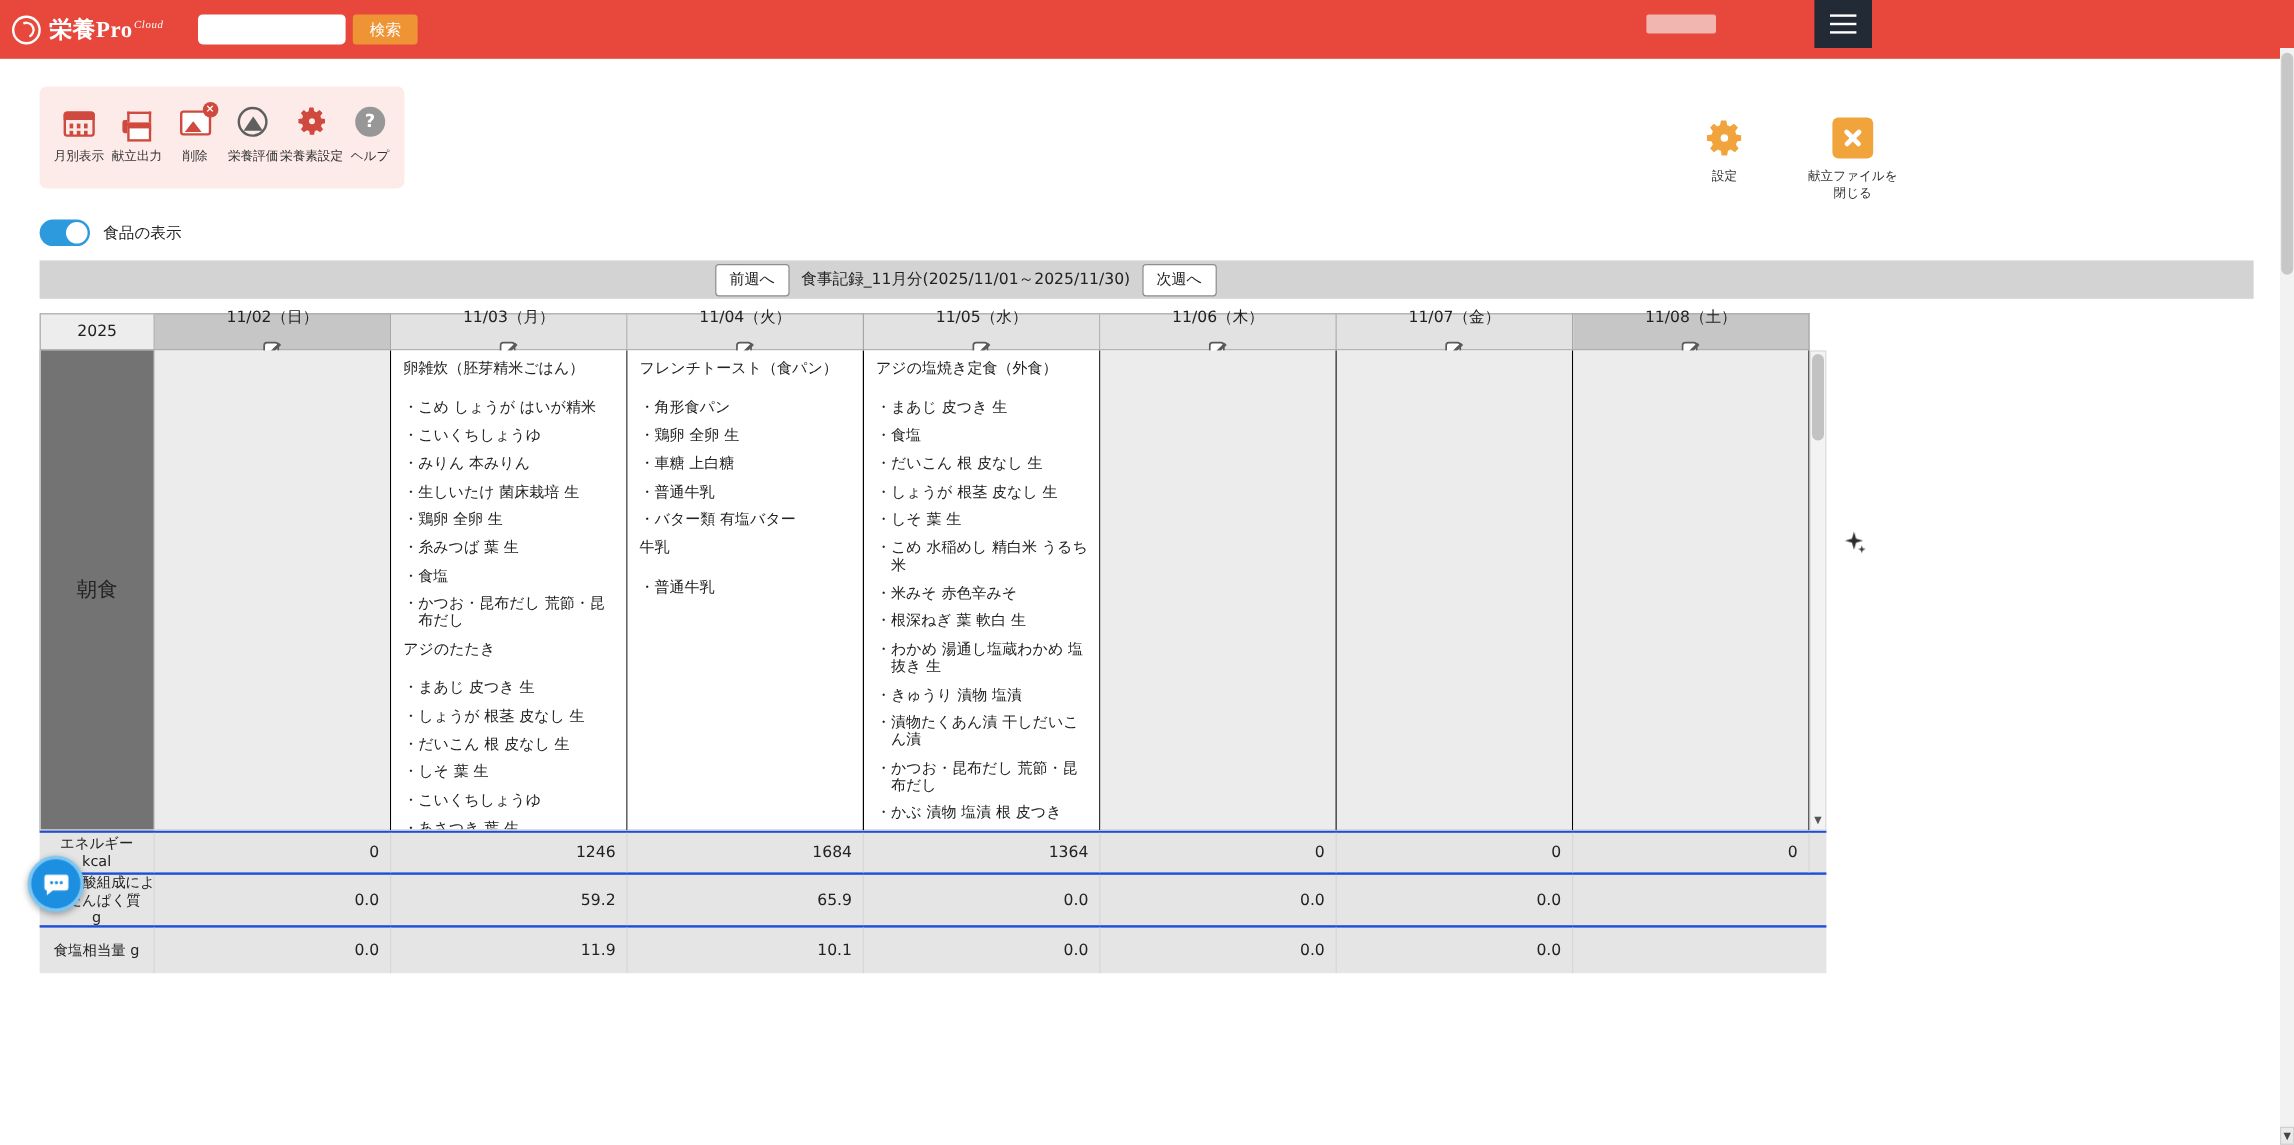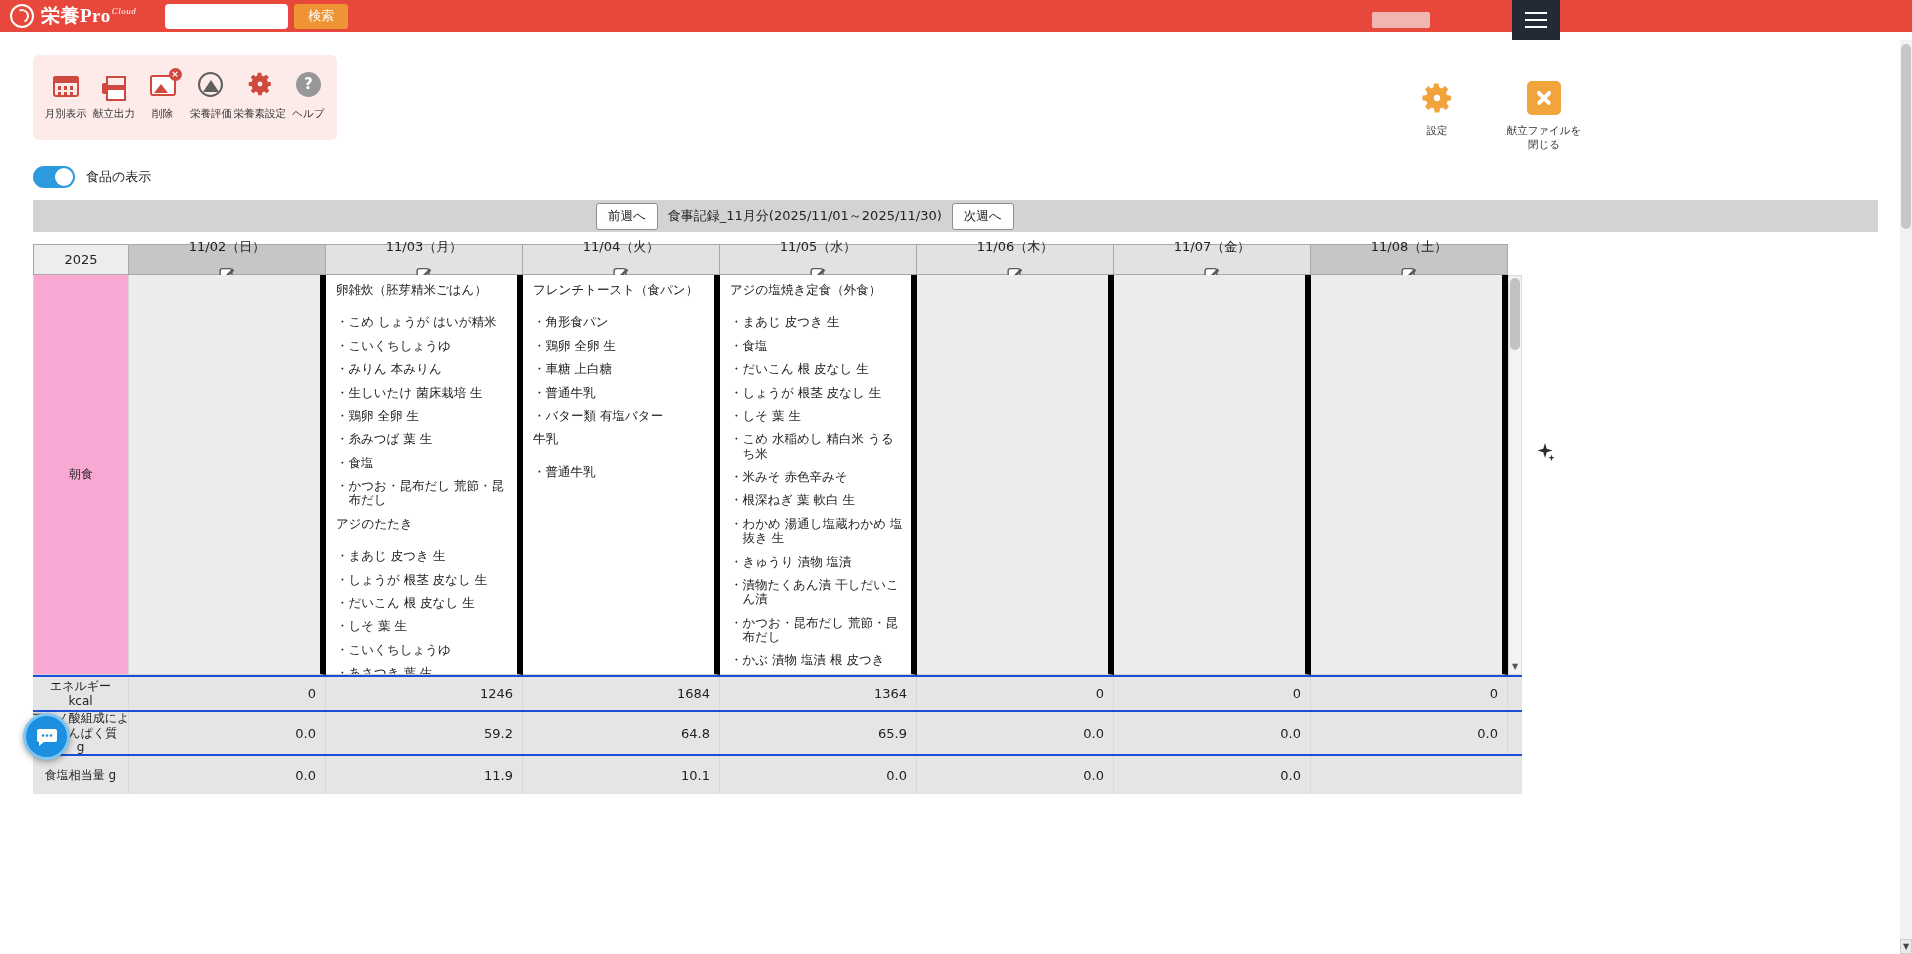--- a/index.html
+++ b/index.html
@@ -1,20 +1,20 @@
 <!DOCTYPE html>
 <html><head>
 <meta charset="utf-8">
 <style>
   *{margin:0;padding:0;box-sizing:border-box;}
   html,body{width:1912px;height:954px;overflow:hidden;background:#fff;
     font-family:"DejaVu Sans","Liberation Sans",sans-serif;color:#222;}
 
   
-  .topbar{position:relative;height:32px;background:#e8483c;display:flex;align-items:center;z-index:5;}
+  .topbar{position:relative;height:49px;background:#e8483c;display:flex;align-items:center;z-index:5;}
   .logo{display:flex;align-items:center;gap:7px;padding:0 14px 0 10px;cursor:pointer;}
   .logo-mark{width:24px;height:24px;border-radius:50%;border:2px solid #fff;position:relative;}
   .logo-mark::after{content:"";position:absolute;inset:3px;border-radius:50%;
     border:2px solid rgba(255,255,255,.95);border-left-color:transparent;border-bottom-color:transparent;transform:rotate(20deg);}
   .logo-text{color:#fff;font-family:"Liberation Serif","DejaVu Serif",serif;font-size:19px;font-weight:bold;letter-spacing:.5px;}
   .logo-sub{color:#fff;font-size:9px;font-style:italic;position:relative;top:-8px;margin-left:1px;font-weight:normal;}
   .title-input{width:616px;height:25px;background:#fff;border:none;border-radius:4px;padding:0 10px;font-size:12px;color:#333;outline:none;}
   .search-input{width:123px;height:25px;margin-left:15px;background:#fff;border:none;border-radius:4px;padding:0 8px;font-size:12px;outline:none;}
   .search-btn{margin-left:6px;height:25px;padding:0 14px;background:#ee9435;border:none;border-radius:3px;color:#fff;font-size:13px;cursor:pointer;}
   .user-blur{position:absolute;left:1372px;top:12px;width:58px;height:16px;background:#f2b6b0;border-radius:2px;}
@@ -73,23 +73,23 @@
 
   
   .table-wrap{position:relative;margin:12px 0 0 33px;width:1489px;}
   .thead,.tbody,.nutri-row{display:grid;grid-template-columns:96px repeat(7,197px);}
   .year-cell{height:31px;background:#ededed;border:1px solid #a8a8a8;display:flex;align-items:center;justify-content:center;font-size:13px;}
   .day-head{height:31px;background:#e2e2e2;border:1px solid #a8a8a8;border-left:none;
     display:flex;align-items:center;justify-content:center;gap:9px;font-size:13px;cursor:pointer;flex-direction:column;}
   .day-head.weekend{background:#c6c6c6;}
   .edit-btn{display:flex;cursor:pointer;}
   .tbody{height:400px;}
-  .row-label{background:#f9a8d4;border:1px solid #d4d4d4;border-top:none;
-    display:flex;align-items:center;justify-content:center;font-size:12px;}
-  .meal-cell{background:#fff;border-right:6px solid #000000;border-bottom:1px solid #d4d4d4;
+  .row-label{background:#737373;border:1px solid #d4d4d4;border-top:none;
+    display:flex;align-items:center;justify-content:center;font-size:17px;}
+  .meal-cell{background:#fff;border-right:1px solid #000000;border-bottom:1px solid #d4d4d4;
     padding:8px 8px 0 10px;overflow:hidden;font-size:12.5px;line-height:1.15;}
   .meal-cell.empty{background:#ececec;}
   .dish-name{margin-bottom:18px;}
   .food-item{margin-bottom:9px;padding-left:1em;text-indent:-1em;}
 
   .nutri-row{background:#e5e5e5;border-top:2px solid #1d4ed8;}
   .nutri-row:nth-child(1){height:35px;}
   .nutri-row:nth-child(2){height:44px;}
   .nutri-row:nth-child(3){height:40px;}
   .nutri-label{display:flex;flex-direction:column;align-items:center;justify-content:center;
@@ -338,21 +338,20 @@
           <div class="nutri-val">0</div>
         </div>
         <div class="nutri-row">
           <div class="nutri-label">
             <div>アミノ酸組成によ</div>
             <div>るたんぱく質</div>
             <div>g</div>
           </div>
           <div class="nutri-val">0.0</div>
           <div class="nutri-val">59.2</div>
-          <div class="nutri-val">64.8</div>
           <div class="nutri-val">65.9</div>
           <div class="nutri-val">0.0</div>
           <div class="nutri-val">0.0</div>
           <div class="nutri-val">0.0</div>
         </div>
         <div class="nutri-row">
           <div class="nutri-label">
             <div>食塩相当量 g</div>
           </div>
           <div class="nutri-val">0.0</div>

